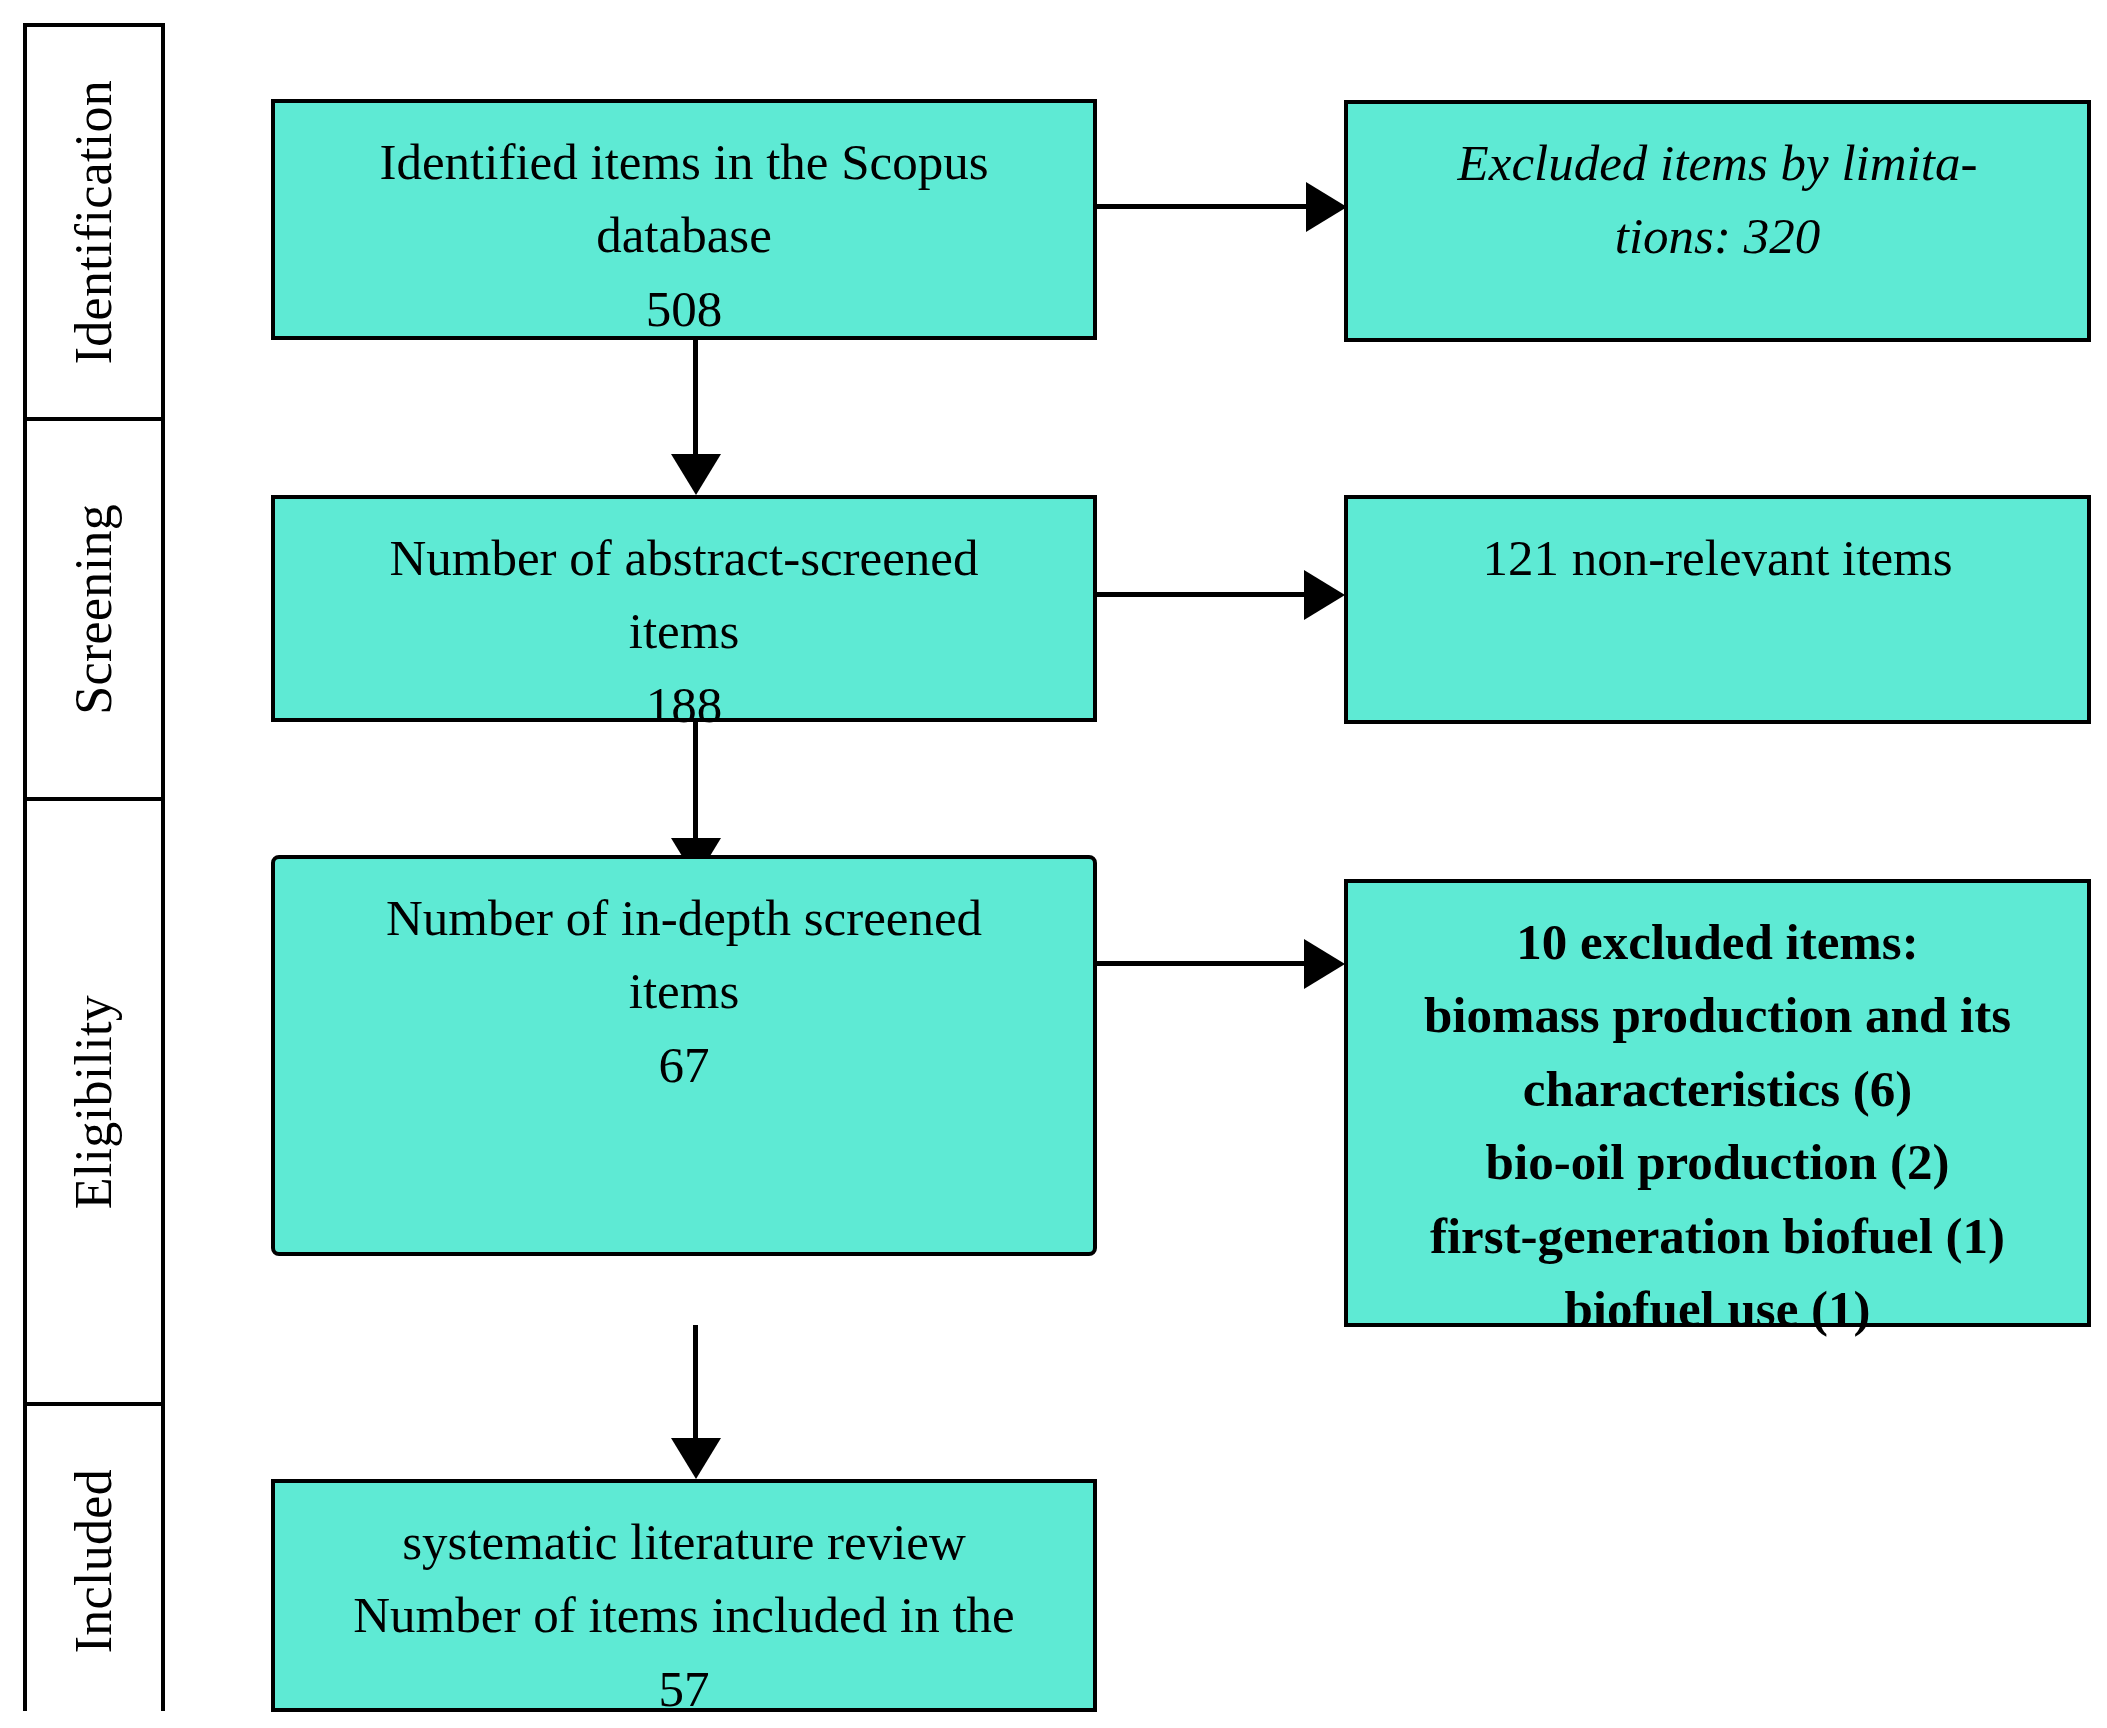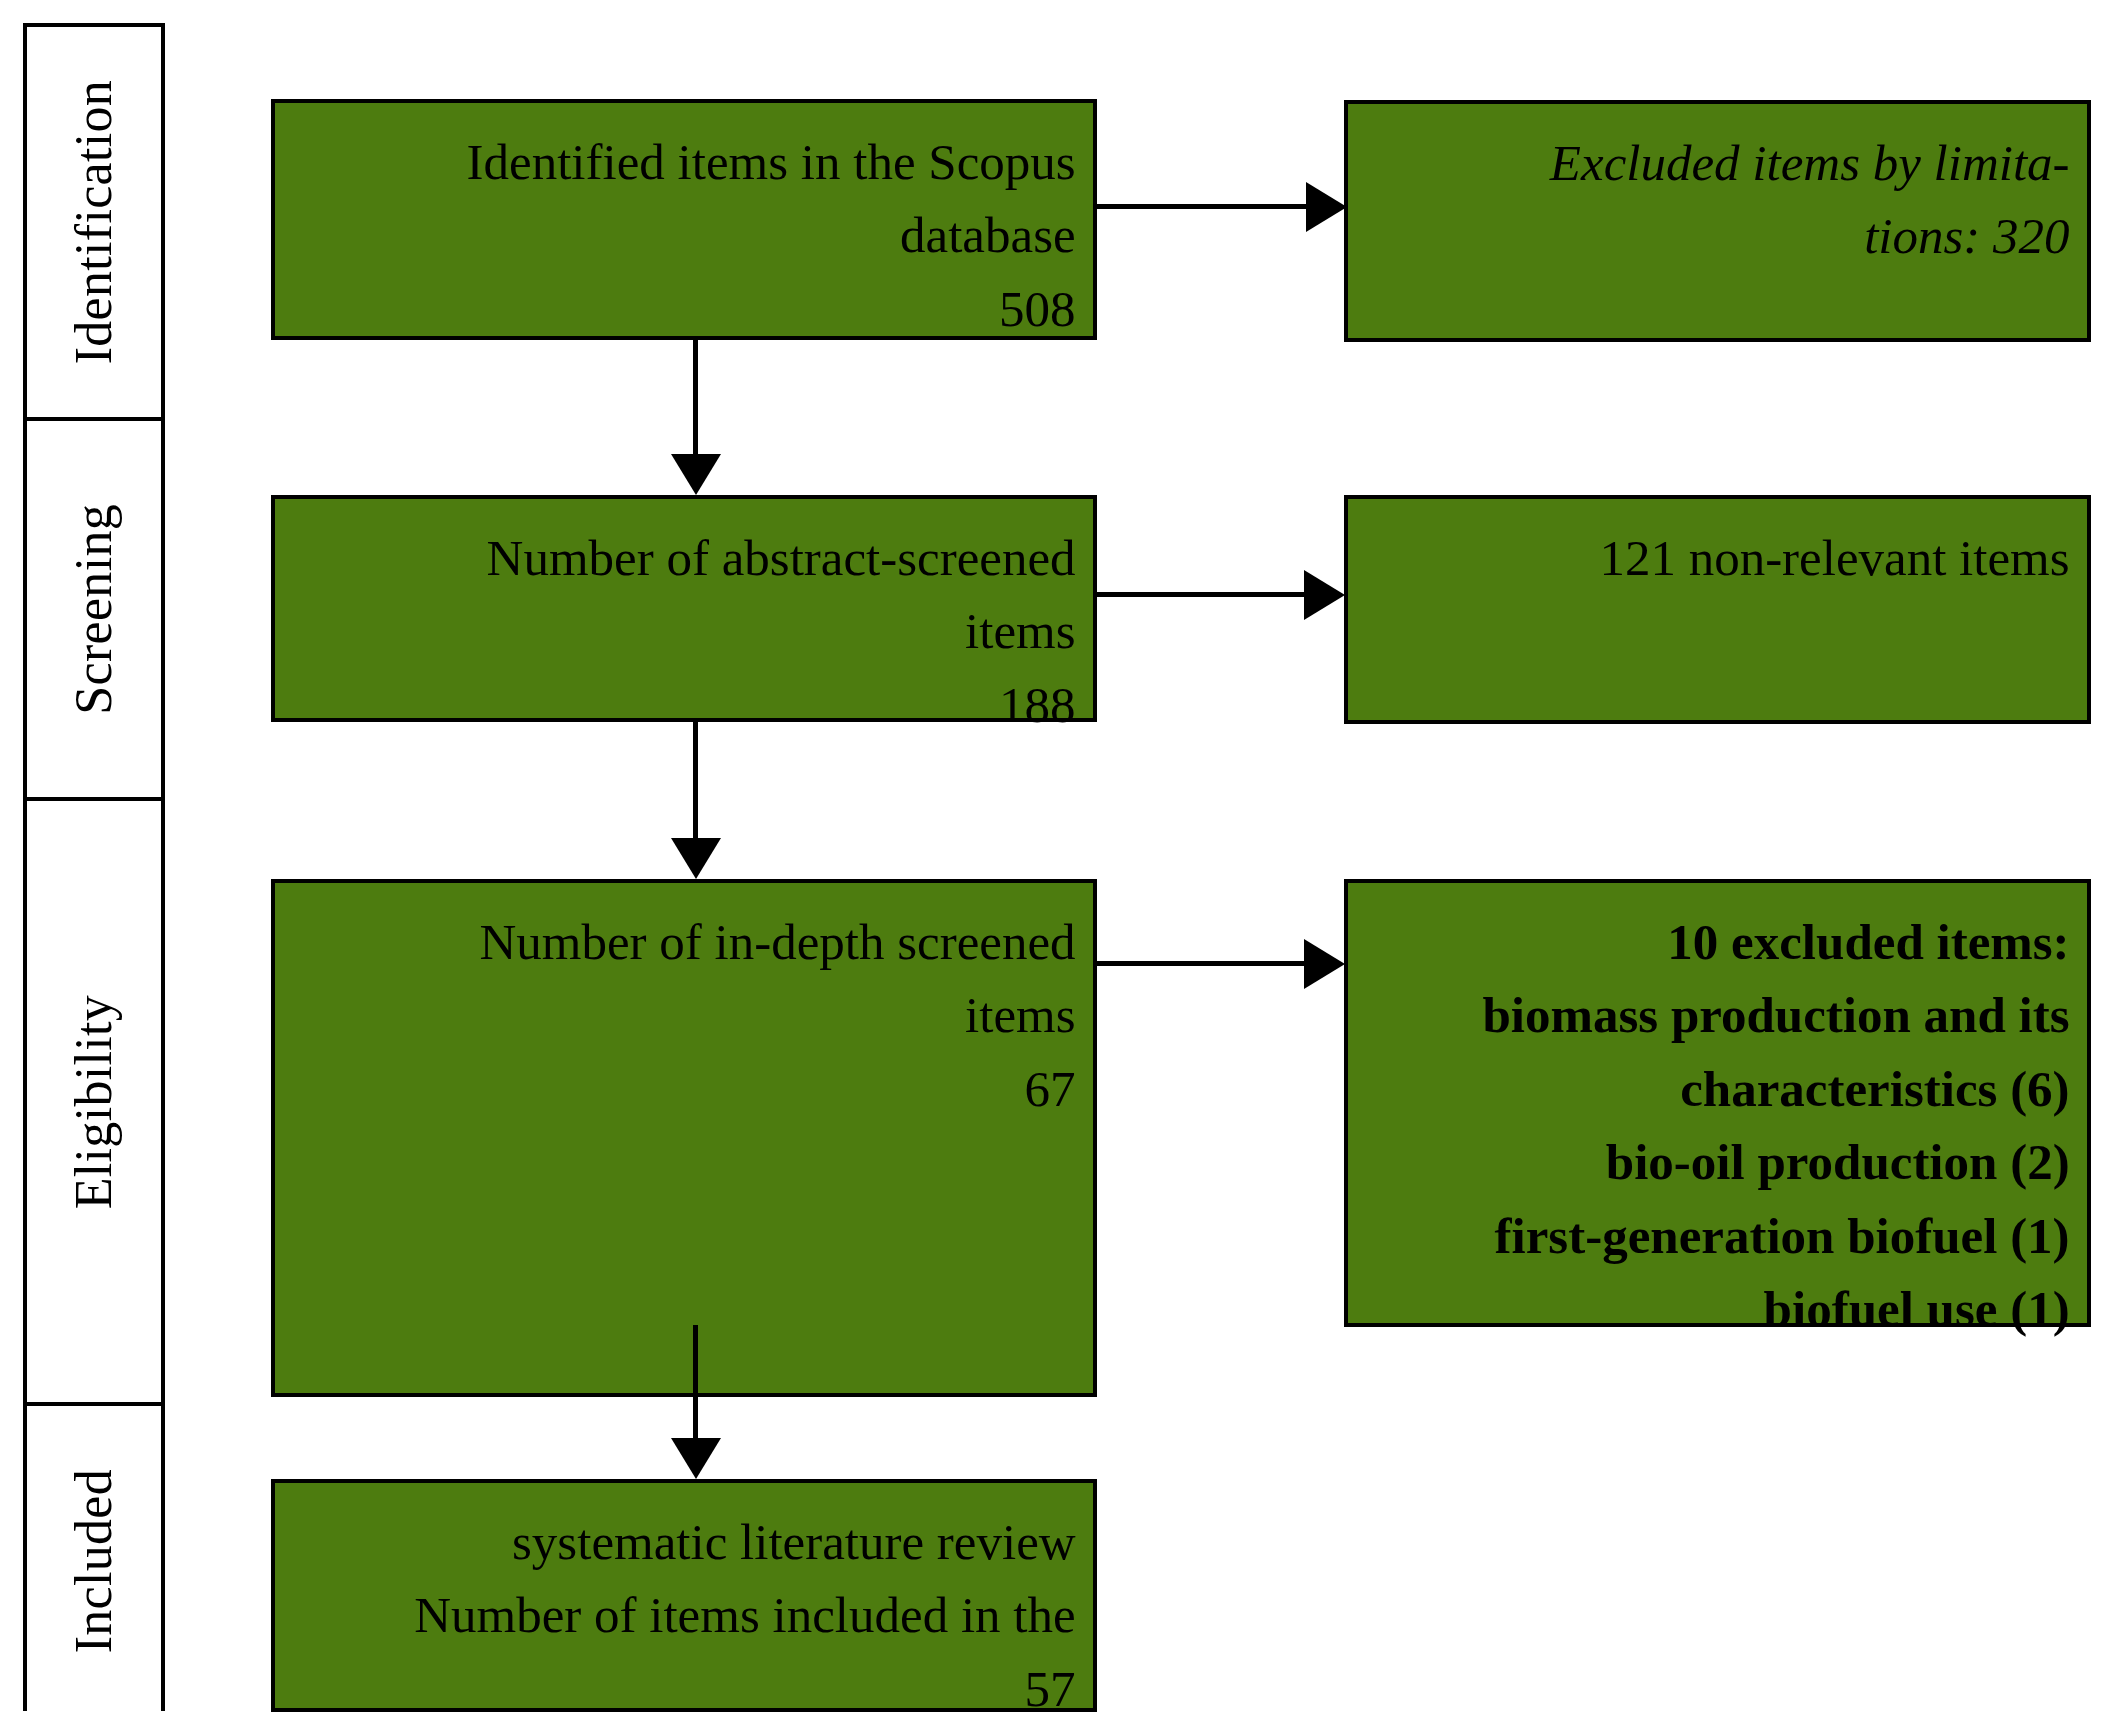--- a/index.html
+++ b/index.html
@@ -47,22 +47,22 @@
     line-height: 1;
     letter-spacing: 0.3px;
     white-space: nowrap;
   }
 
   
   .flow-box {
     position: absolute;
     box-sizing: border-box;
     border: 4px solid #000;
-    background: #4d7c0f;
-    text-align: right;
+    background: #5eead4;
+    text-align: center;
     padding: 23px 17.4px 0 17.4px;
   }
   .flow-box .line {
     font-size: 51px;
     line-height: 1.44;
     white-space: nowrap;
   }
   .flow-box .line.italicish { font-style: normal; }
 
   
@@ -162,21 +162,21 @@
 
   <div class="flow-box" style="left:1344px; top:495px; width:747px; height:229px;">
     <div class="line">121 non-relevant items</div>
   </div>
 
   <div class="v-arrow" style="left:671px; top:722px; width:49px; height:157px;">
     <div class="shaft" style="height:122px;"></div>
     <div class="head"></div>
   </div>
 
-  <div class="flow-box" style="left:271px; top:879px; width:826px; height:518px;">
+  <div class="flow-box" style="left:271px; top:855px; width:826px; height:401px;border-radius:8px;">
     <div class="line">Number of in-depth screened</div>
     <div class="line">items</div>
     <div class="line italicish">67</div>
   </div>
 
   <div class="h-arrow" style="left:1096px; top:939px; width:249px; height:49px;">
     <div class="shaft" style="width:212px;"></div>
     <div class="head"></div>
   </div>
 

